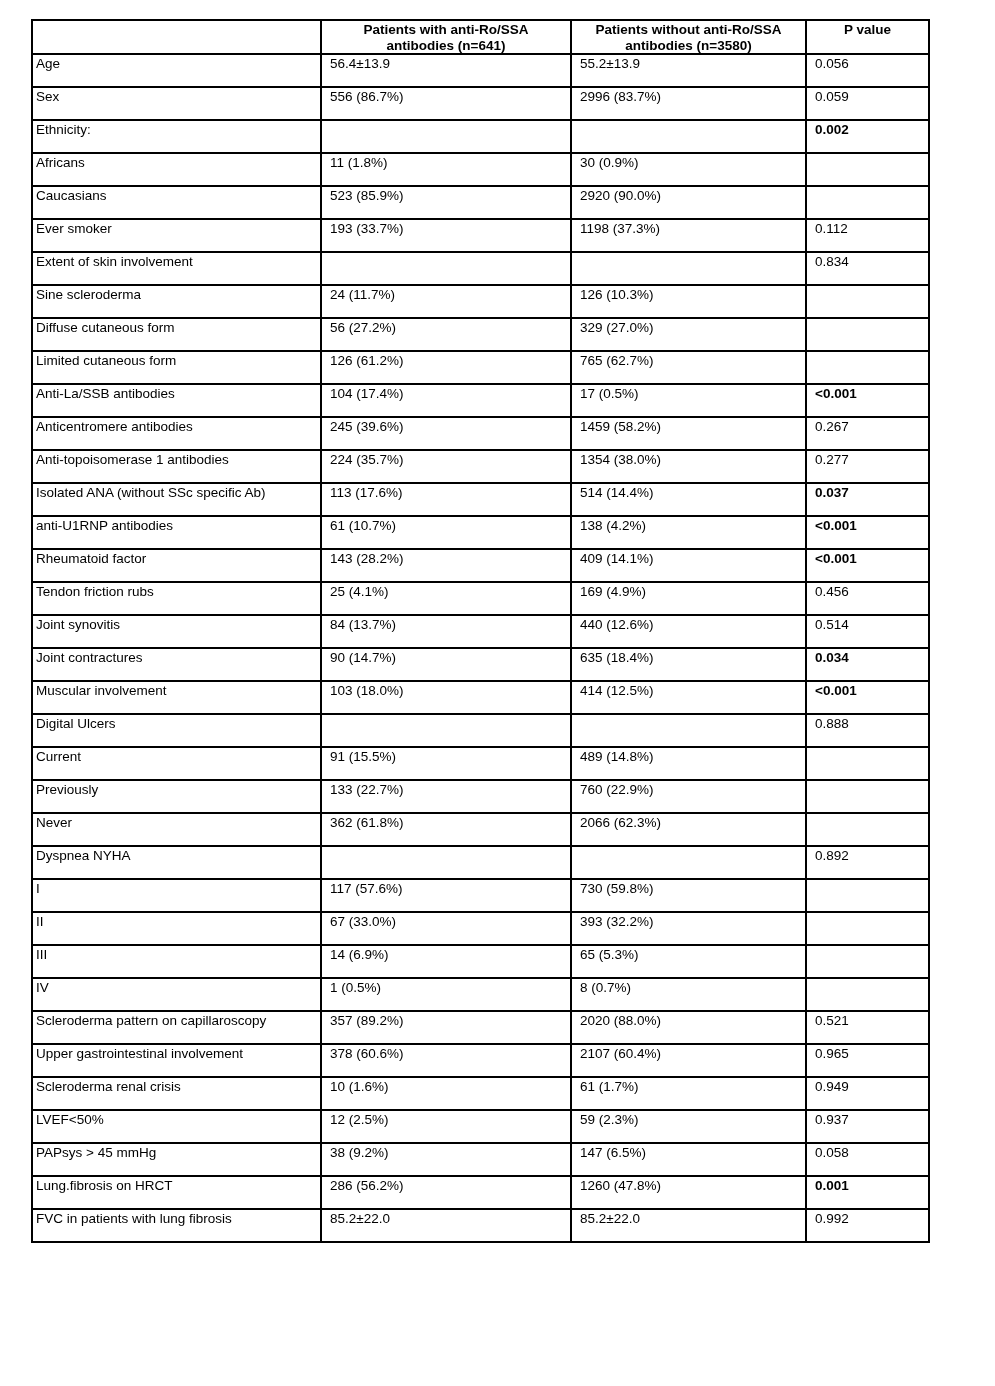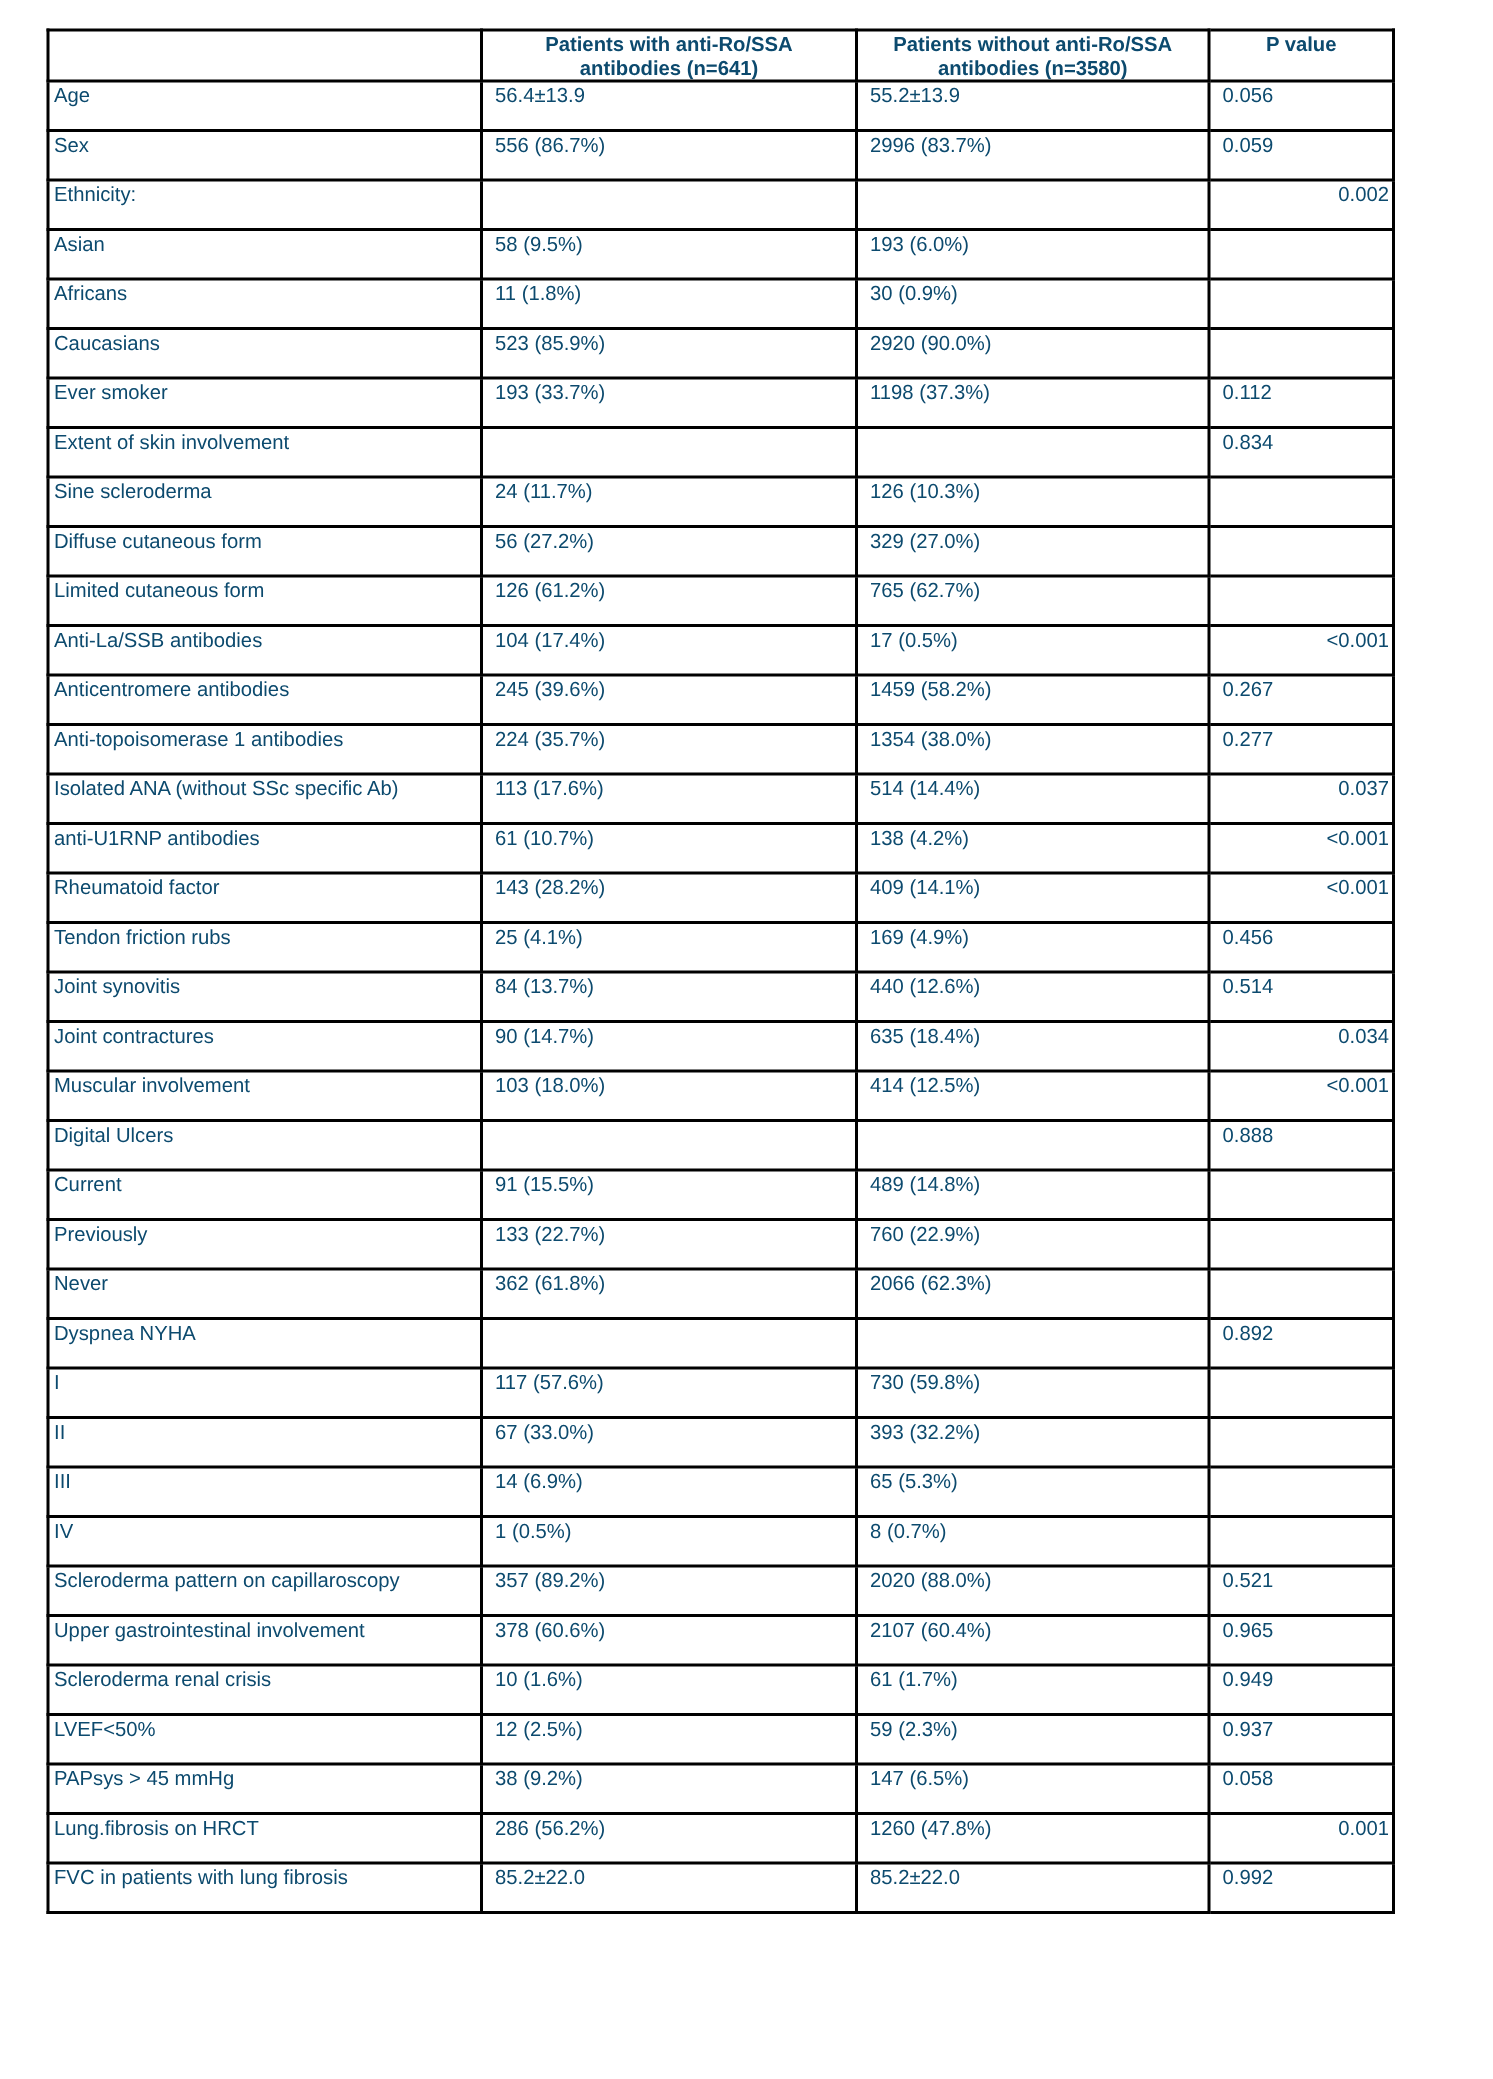--- a/index.html
+++ b/index.html
@@ -6,21 +6,21 @@
     margin: 0;
     padding: 0;
     background: #ffffff;
   }
   .page {
     position: relative;
     width: 995px;
     height: 1386px;
     background: #ffffff;
     font-family: "Liberation Sans", sans-serif;
-    color: #0c4a6e;
+    color: #000000;
   }
   table.stats-table {
     position: absolute;
     left: 31px;
     top: 19px;
     width: 897px;
     border-collapse: collapse;
     table-layout: fixed;
   }
   table.stats-table col.c1 { width: 289px; }
@@ -49,22 +49,21 @@
     font-weight: normal;
     text-align: left;
     padding: 1px 2px 0 3px;
   }
   table.stats-table tbody td:nth-child(2),
   table.stats-table tbody td:nth-child(3),
   table.stats-table tbody td:nth-child(4) {
     padding-left: 8px;
   }
   table.stats-table tbody td.bold {
-    font-weight: normal;
-    text-align: right;
+    font-weight: bold;
   }
 </style>
 </head>
 <body>
 
 <div class="page">
   <table class="stats-table">
     <colgroup>
       <col class="c1">
         <col class="c2">
@@ -94,26 +93,20 @@
           <td>2996 (83.7%)</td>
           <td>0.059</td>
         </tr>
         <tr>
           <td>Ethnicity:</td>
           <td></td>
           <td></td>
           <td class="bold">0.002</td>
         </tr>
         <tr>
-          <td>Asian</td>
-          <td>58 (9.5%)</td>
-          <td>193 (6.0%)</td>
-          <td></td>
-        </tr>
-        <tr>
           <td>Africans</td>
           <td>11 (1.8%)</td>
           <td>30 (0.9%)</td>
           <td></td>
         </tr>
         <tr>
           <td>Caucasians</td>
           <td>523 (85.9%)</td>
           <td>2920 (90.0%)</td>
           <td></td>

